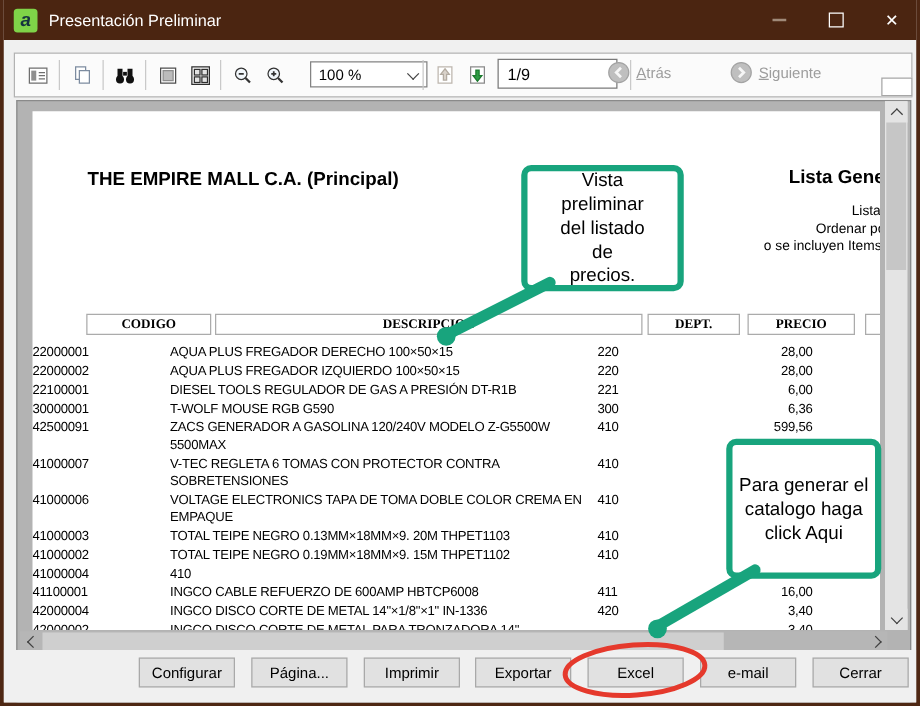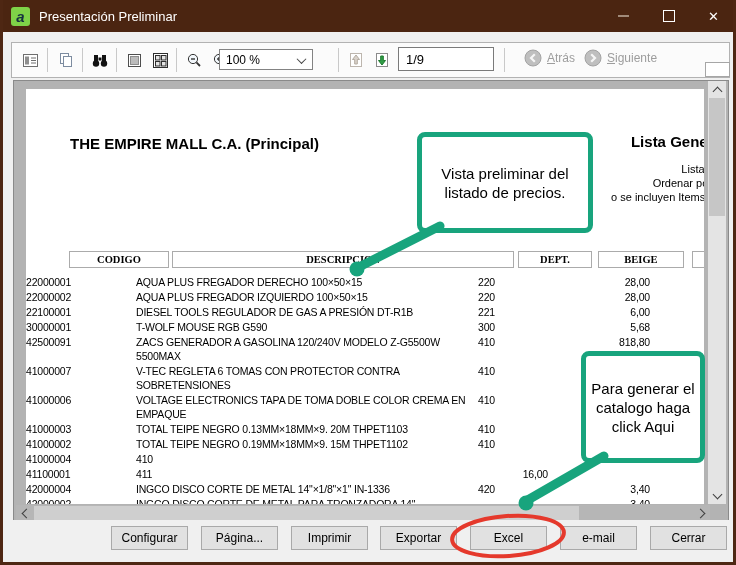--- a/index.html
+++ b/index.html
@@ -12,21 +12,21 @@
   .win-title{color:#ffffff;font-size:13px;margin-left:9px;flex:1;}
   .win-controls{display:flex;height:32px;}
   .wc{width:45px;height:32px;display:flex;align-items:center;justify-content:center;}
   .wc .dash{width:11px;height:2px;background:#a08a79;}
   .wc .sq{width:10px;height:10px;border:1.5px solid #ffffff;}
   .wc.close{color:#ffffff;font-size:13px;}
   
   .toolbar{position:absolute;left:8px;top:42px;width:717px;height:34px;background:#fbfbfb;border:1px solid #b2b2b2;}
   .tb{position:absolute;top:5px;width:24px;height:24px;display:flex;align-items:center;justify-content:center;}
   .tsep{position:absolute;top:5px;width:1px;height:24px;background:#c9c9c9;}
-  .combo{position:absolute;left:207px;top:6px;width:94px;height:21px;background:#fff;border:1px solid #838383;
+  .combo{position:absolute;left:236px;top:6px;width:94px;height:21px;background:#fff;border:1px solid #838383;
          font-size:12px;display:flex;align-items:center;padding-left:6px;box-sizing:border-box;}
   .combo .chev{position:absolute;right:7px;top:7px;width:6px;height:6px;border-right:1.5px solid #444;border-bottom:1.5px solid #444;transform:rotate(45deg) translate(-1px,-1px);}
   .pageinput{position:absolute;left:386px;top:4px;width:96px;height:24px;background:#fff;border:1px solid #7a7a7a;
              font-size:13px;padding:0 0 0 7px;box-sizing:border-box;font-family:"Liberation Sans",sans-serif;}
   .nav{position:absolute;top:6px;display:flex;align-items:center;color:#9d9d9d;font-size:12px;}
   .nav svg{margin-right:5px;}
   .navlabel{display:inline-block;}
   .navlabel::first-letter{text-decoration:underline;}
   
   .viewport{position:absolute;left:10px;top:80px;width:716px;height:556px;background:#b3b3b3;border:1px solid #8a8a8a;box-sizing:border-box;}
@@ -54,21 +54,21 @@
   .chev.left{transform:rotate(135deg);margin-left:3px;}
   .chev.right{transform:rotate(-45deg);margin-right:3px;}
   .corner-box{position:absolute;left:702px;top:62px;width:25px;height:15px;background:#ffffff;border:1px solid #a6a6a6;box-sizing:border-box;}
   
   .footer{position:absolute;left:0;top:520px;width:730px;height:42px;background:#f0f0f0;}
   .fbtn{position:absolute;top:6px;width:77px;height:24px;background:#e1e1e1;border:1px solid #a9a9a9;
         font-size:12px;color:#000;display:flex;align-items:center;justify-content:center;box-sizing:border-box;}
   
   .callout{position:absolute;background:#ffffff;border:5px solid #18a47d;border-radius:8px;z-index:5;
            font-size:15px;color:#000;text-align:center;display:flex;align-items:center;justify-content:center;box-sizing:border-box;line-height:19px;}
-  .c1{left:414px;top:132px;width:176px;height:101px;padding:2px 5px;}
+  .c1{left:414px;top:132px;width:130px;height:101px;padding:2px 24px;}
   .c2{left:578px;top:351px;width:124px;height:112px;padding:2px 4px;}
   .overlay{position:absolute;left:0;top:0;width:736px;height:565px;z-index:6;pointer-events:none;}
 </style>
 </head>
 <body>
 
 <div class="window">
 
   <div class="titlebar">
     <div class="app-icon">
@@ -159,21 +159,21 @@
       </svg>
     </div>
     <div class="tb" style="left:358px">
       <svg width="18" height="18">
         <rect x="3.5" y="2.5" width="11" height="13" fill="#ffffff" stroke="#8a8a8a"></rect>
         <polygon points="9,14 5.5,9.5 7.7,9.5 7.7,5 10.3,5 10.3,9.5 12.5,9.5" fill="#2f9d45" stroke="#1d7a2f"></polygon>
       </svg>
     </div>
     <input class="pageinput" readonly="" value="1/9" style="">
     <div class="tsep" style="left:492px"></div>
-    <div class="nav" style="left:512px">
+    <div class="nav" style="left:474px">
       <svg width="18" height="18">
         <circle cx="9" cy="9" r="8" fill="#bfbfbf" stroke="#a3a3a3"></circle>
         <polyline points="10.8,5.2 7,9 10.8,12.8" fill="none" stroke="#f6f6f6" stroke-width="2.2"></polyline>
       </svg>
       <span class="navlabel">Atrás</span>
     </div>
     <div class="nav" style="left:572px">
       <svg width="18" height="18">
         <circle cx="9" cy="9" r="8" fill="#bfbfbf" stroke="#a3a3a3"></circle>
         <polyline points="7.2,5.2 11,9 7.2,12.8" fill="none" stroke="#f6f6f6" stroke-width="2.2"></polyline>
@@ -189,21 +189,21 @@
       <div class="company">THE EMPIRE MALL C.A. (Principal)</div>
       <div class="rightmeta">
         <div class="rtitle">Lista General</div>
         <div class="rline">Lista de I</div>
         <div class="rline">Ordenar por: D</div>
         <div class="rline">o se incluyen Items con</div>
       </div>
       <div class="hbox" style="left:43px;width:100px">CODIGO</div>
       <div class="hbox" style="left:146px;width:342px">DESCRIPCION</div>
       <div class="hbox" style="left:492px;width:74px">DEPT.</div>
-      <div class="hbox" style="left:572px;width:86px">BEIGE</div>
+      <div class="hbox" style="left:572px;width:86px">PRECIO</div>
       <div class="hbox" style="left:666px;width:60px">M</div>
       <div class="rows">
 
           <div class="trow">
             <span class="c">22000001</span>
             <span class="c">AQUA PLUS FREGADOR DERECHO 100×50×15</span>
             <span class="c">220</span>
             <span class="c price">28,00</span>
           </div>
 
@@ -218,28 +218,28 @@
             <span class="c">22100001</span>
             <span class="c">DIESEL TOOLS REGULADOR DE GAS A PRESIÓN DT-R1B</span>
             <span class="c">221</span>
             <span class="c price">6,00</span>
           </div>
 
           <div class="trow">
             <span class="c">30000001</span>
             <span class="c">T-WOLF MOUSE RGB G590</span>
             <span class="c">300</span>
-            <span class="c price">5,68</span>
+            <span class="c price">6,36</span>
           </div>
 
           <div class="trow">
             <span class="c">42500091</span>
             <span class="c">ZACS GENERADOR A GASOLINA 120/240V MODELO Z-G5500W 5500MAX</span>
             <span class="c">410</span>
-            <span class="c price">818,80</span>
+            <span class="c price">599,56</span>
           </div>
 
           <div class="trow">
             <span class="c">41000007</span>
             <span class="c">V-TEC REGLETA 6 TOMAS CON PROTECTOR CONTRA SOBRETENSIONES</span>
             <span class="c">410</span>
             <span class="c price"></span>
           </div>
 
           <div class="trow">
@@ -264,20 +264,21 @@
           </div>
 
           <div class="trow">
             <span class="c">41000004</span>
             <span class="c">410</span>
             <span class="c price"></span>
           </div>
 
           <div class="trow">
             <span class="c">41100001</span>
+            <span class="c">INGCO CABLE REFUERZO DE 600AMP HBTCP6008</span>
             <span class="c">411</span>
             <span class="c price">16,00</span>
           </div>
 
           <div class="trow">
             <span class="c">42000004</span>
             <span class="c">INGCO DISCO CORTE DE METAL 14"×1/8"×1" IN-1336</span>
             <span class="c">420</span>
             <span class="c price">3,40</span>
           </div>

